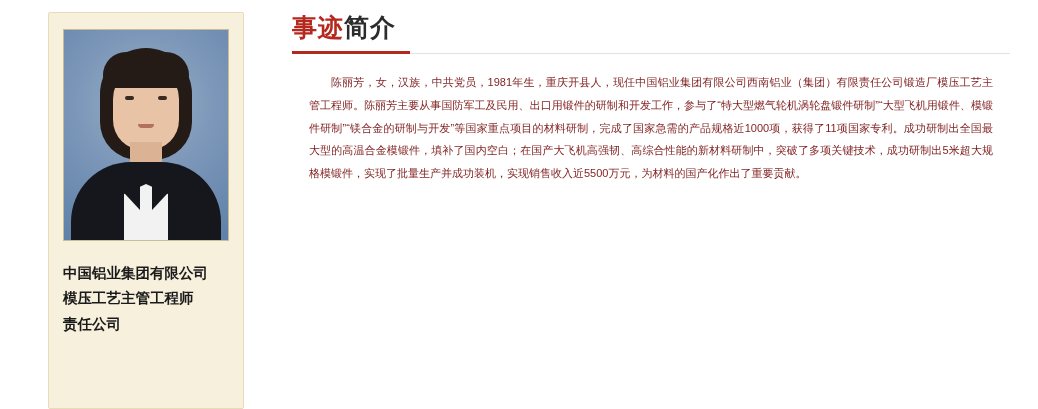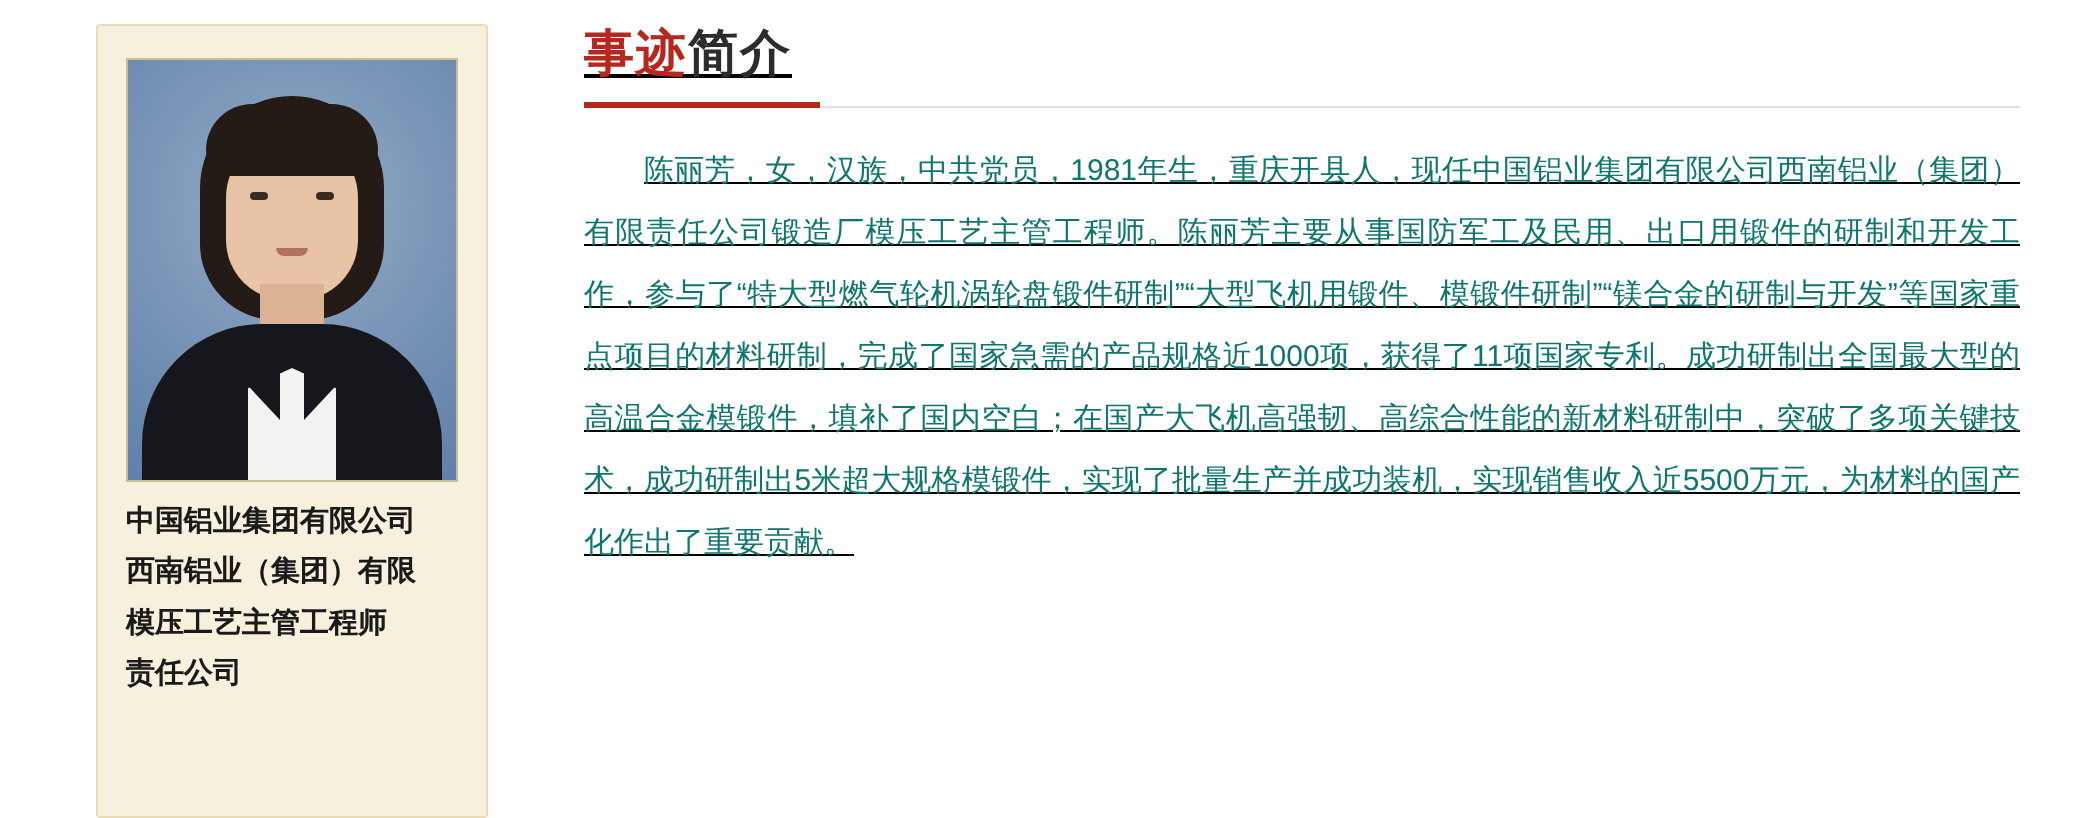--- a/index.html
+++ b/index.html
@@ -148,37 +148,36 @@
     margin-left: -34px;
     clip-path: polygon(0 0, 100% 0, 100% 100%);
   }
   .portrait .collar-r {
     left: 50%;
     margin-left: 6px;
     clip-path: polygon(0 0, 100% 0, 0 100%);
   }
 
   .caption {
-    margin-top: 8px;
+    margin-top: 20px;
     width: 100%;
     color: #1a1a1a;
     font-size: 14.5px;
     font-weight: bold;
     line-height: 1.75;
     text-align: left;
   }
   .caption div { white-space: nowrap; }
 
   
   .article-col {
     flex: 1 1 auto;
     padding: 12px 28px 0 0;
     box-sizing: border-box;
     min-width: 0;
-    text-decoration: underline;
   }
   .title-wrap {
     position: relative;
     padding-bottom: 12px;
     margin-bottom: 16px;
   }
   .title-wrap:after {
     content: "";
     position: absolute;
     left: 0;
@@ -201,27 +200,27 @@
     font-size: 25px;
     font-weight: bold;
     letter-spacing: 1px;
     line-height: 1.2;
     margin: 0;
   }
   .title .t1 { color: #b5281e; }
   .title .t2 { color: #2c2c2c; }
 
   .body-text {
-    font-size: 15px;
-    color: #0f766e;
+    font-size: 11px;
+    color: #7f1d1d;
     line-height: 2.07;
     text-align: justify;
     text-justify: inter-ideograph;
     text-indent: 2em;
-    margin: 0;
+    margin: 17px;
   }
 </style>
 </head>
 <body>
 
 <div class="page">
 
   <div class="profile-col">
     <div class="profile-card">
       <div class="portrait">
@@ -233,21 +232,20 @@
         <div class="eye-r"></div>
         <div class="mouth"></div>
         <div class="neck"></div>
         <div class="body"></div>
         <div class="shirt"></div>
         <div class="collar-l"></div>
         <div class="collar-r"></div>
       </div>
       <div class="caption">
         <div>中国铝业集团有限公司</div>
-        <div>西南铝业（集团）有限</div>
         <div>模压工艺主管工程师</div>
         <div>责任公司</div>
       </div>
     </div>
   </div>
 
   <div class="article-col">
     <div class="title-wrap">
       <h1 class="title"><span class="t1">事迹</span><span class="t2">简介</span></h1>
     </div>

